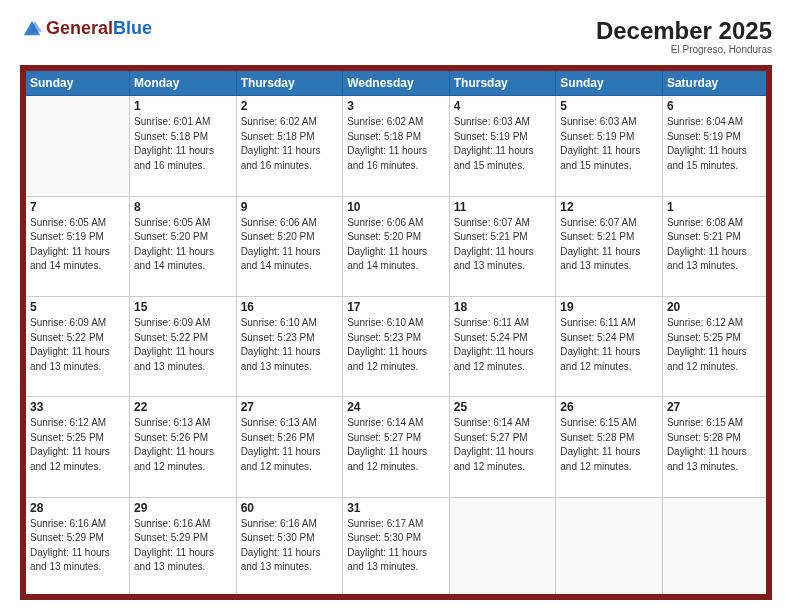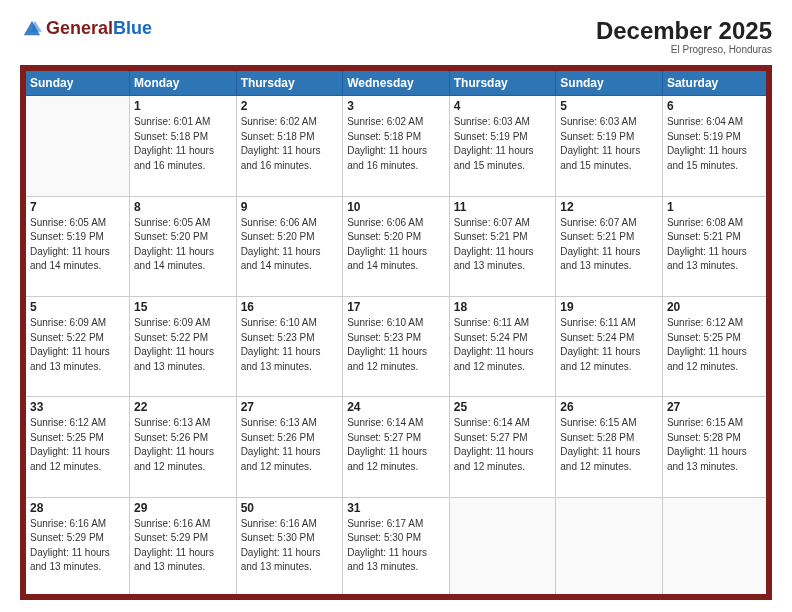--- a/index.html
+++ b/index.html
@@ -253,21 +253,21 @@
         <tr class="last-row">
           <td>
             <div class="day-num">28</div>
             <div class="day-info">Sunrise: 6:16 AM<br>Sunset: 5:29 PM<br>Daylight: 11 hours<br>and 13 minutes.</div>
           </td>
           <td>
             <div class="day-num">29</div>
             <div class="day-info">Sunrise: 6:16 AM<br>Sunset: 5:29 PM<br>Daylight: 11 hours<br>and 13 minutes.</div>
           </td>
           <td>
-            <div class="day-num">50</div>
+            <div class="day-num">60</div>
             <div class="day-info">Sunrise: 6:16 AM<br>Sunset: 5:30 PM<br>Daylight: 11 hours<br>and 13 minutes.</div>
           </td>
           <td>
             <div class="day-num">31</div>
             <div class="day-info">Sunrise: 6:17 AM<br>Sunset: 5:30 PM<br>Daylight: 11 hours<br>and 13 minutes.</div>
           </td>
           <td class="empty"></td>
           <td class="empty"></td>
           <td class="empty"></td>
         </tr>

